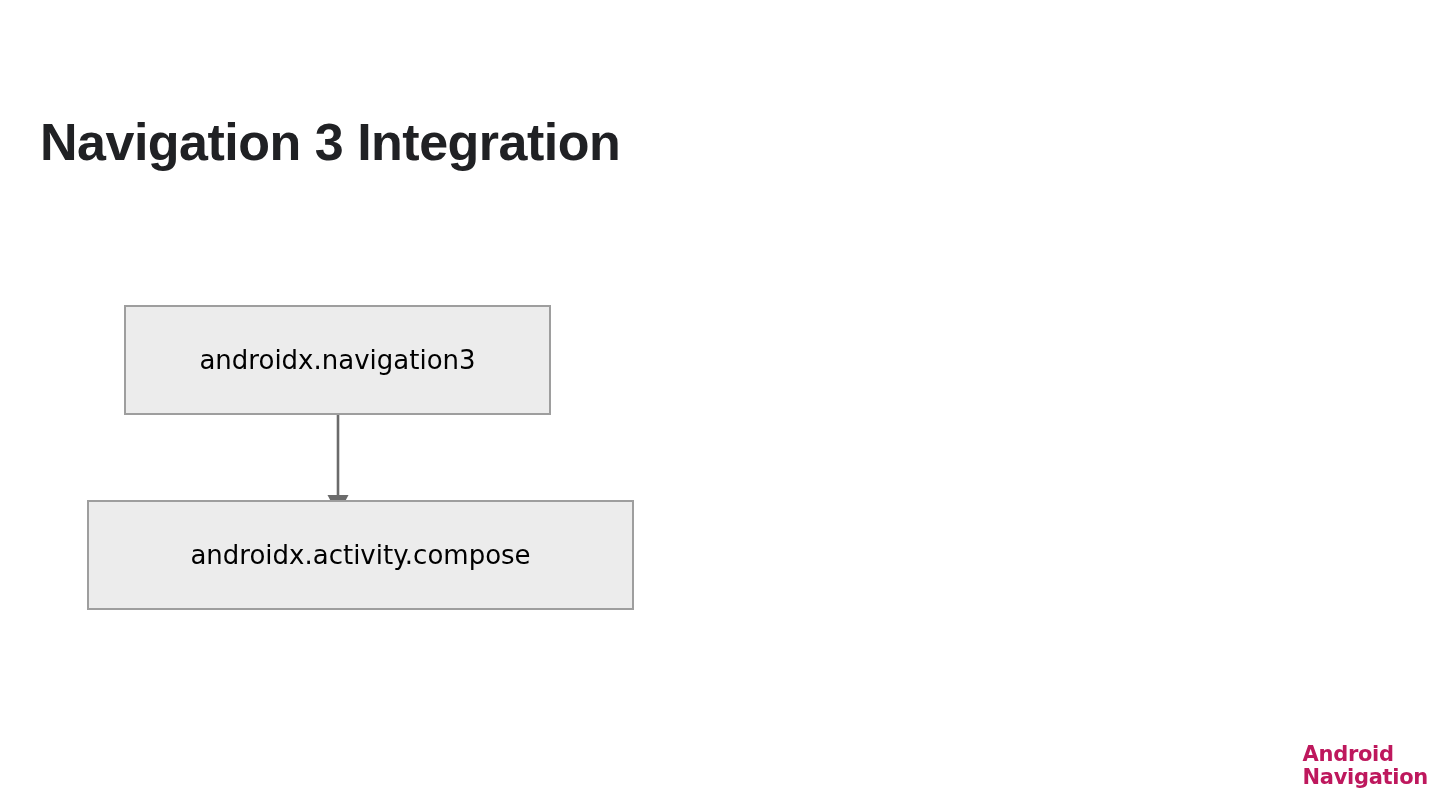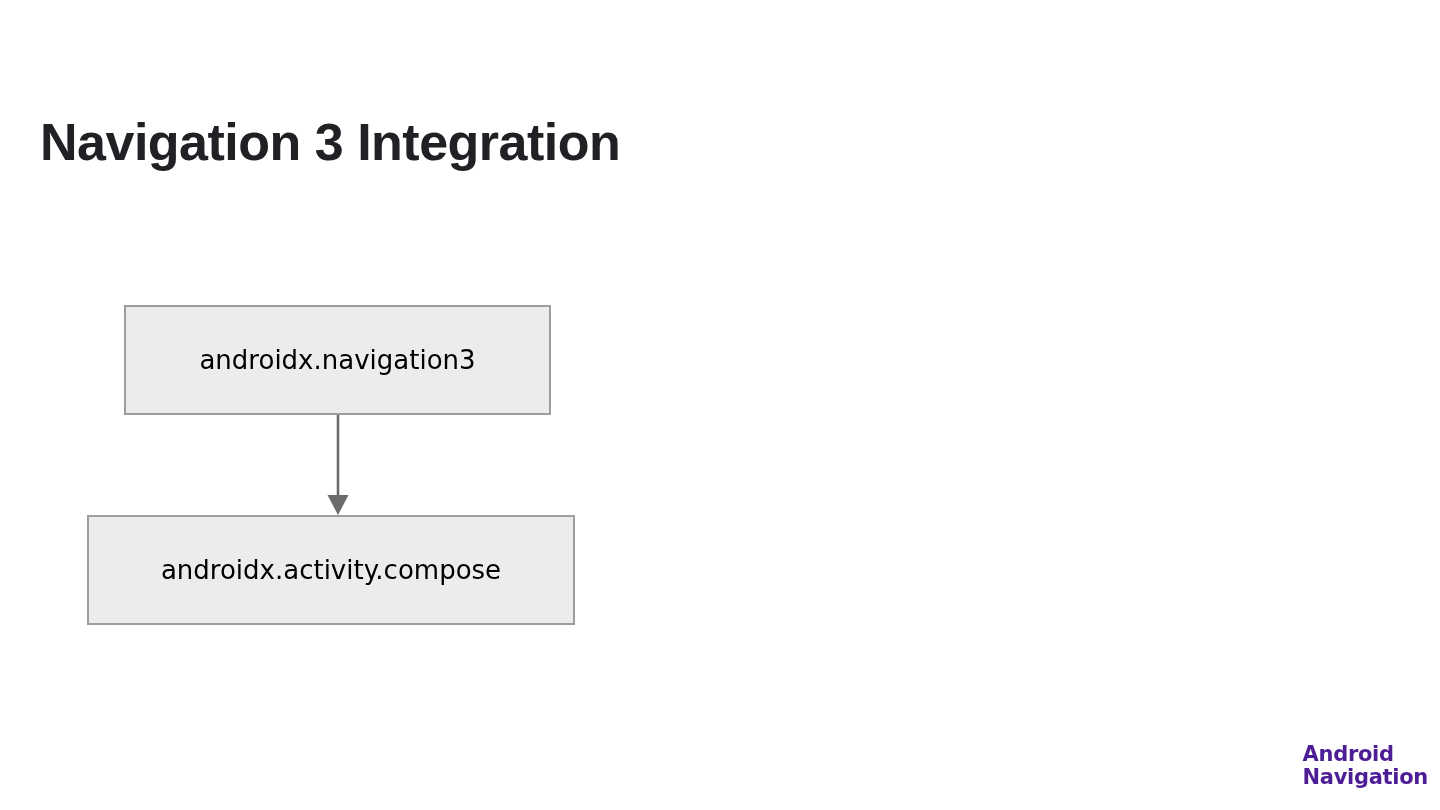--- a/index.html
+++ b/index.html
@@ -63,41 +63,41 @@
     white-space: nowrap;
   }
   #node-nav3 {
     left: 124px;
     top: 305px;
     width: 427px;
     height: 110px;
   }
   #node-activity-compose {
     left: 87px;
-    top: 515px;
-    width: 488px;
+    top: 500px;
+    width: 547px;
     height: 110px;
   }
 
   .edge-svg {
     position: absolute;
     left: 0;
     top: 0;
     width: 1440px;
     height: 810px;
     pointer-events: none;
   }
 
   
   .logo {
     position: absolute;
     right: 20px;
     bottom: 20px;
     text-align: left;
-    color: #4c1d95;
+    color: #be185d;
     font-family: "DejaVu Sans", sans-serif;
     font-weight: 700;
     font-size: 21px;
     line-height: 1.12;
     letter-spacing: -0.3px;
   }
   .logo-line { display: block; white-space: nowrap; }
 </style>
 </head>
 <body>

